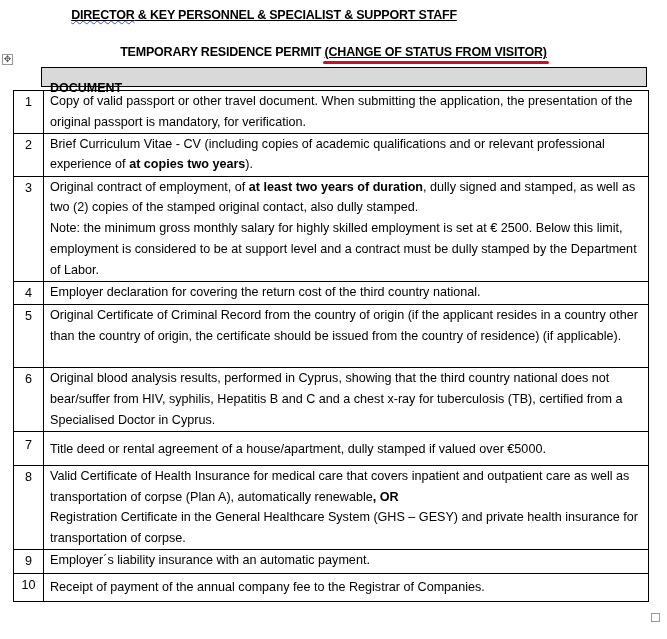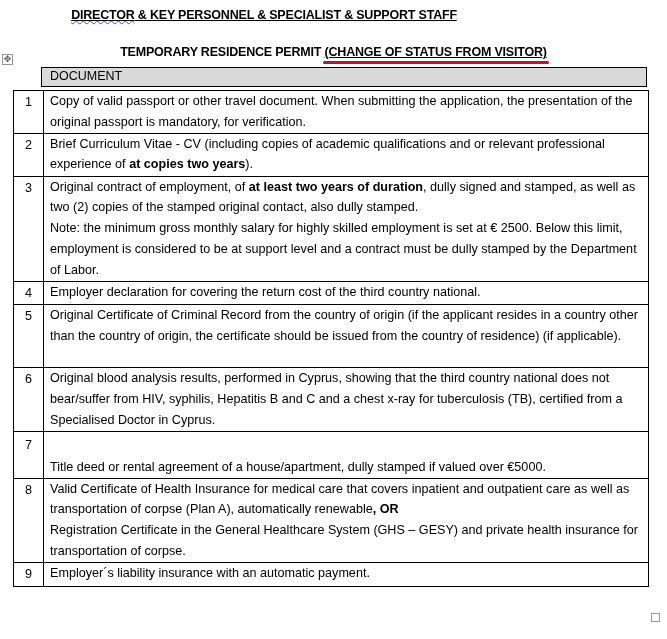--- a/index.html
+++ b/index.html
@@ -11,21 +11,21 @@
   .title1 .sq { text-decoration:underline wavy #3355cc; text-decoration-thickness:1px; }
   .title2 { position:absolute; top:45px; left:0; width:667px; text-align:center;
             font-size:12.5px; font-weight:bold; letter-spacing:-0.2px; }
   .title2 .hl { text-decoration:underline; position:relative; }
   .title2 .red { position:absolute; left:-2px; right:-2px; bottom:-5px; height:3px;
                  background:#c8102e; border-radius:2px; }
   .move-handle { position:absolute; left:2px; top:54px; width:9px; height:9px;
                  border:1px solid #999; font-size:9px; line-height:9px; text-align:center; color:#555; }
   .hdr { position:absolute; left:41px; top:67px; width:606px; height:20px;
          background:#d9d9d9; border:1.5px solid #000; box-sizing:border-box;
-         font-weight:normal; font-size:12.5px; padding:1px 0 0 8px; }
+         font-weight:bold; font-size:12.5px; padding:13px 0 0 8px; }
   table.docs { position:absolute; left:13px; top:90px; width:636px; border-collapse:collapse; }
   table.docs td { border:1.5px solid #000; font-size:12.6px; line-height:20.8px; vertical-align:top; }
   td.num { width:27px; text-align:center; }
   td.txt { padding:0 4px 0 6px; }
   .resize-handle { position:absolute; left:651px; top:613px; width:7px; height:7px; border:1px solid #999; }
 </style>
 </head>
 <body>
 
 <div class="title1"><span class="u"><span class="sq">DIRECTOR</span><span> &amp; KEY PERSONNEL &amp; SPECIALIST &amp; SUPPORT STAFF</span></span></div>
@@ -57,26 +57,30 @@
       <tr style="height: 63px;">
         <td class="num">5</td>
         <td class="txt"><span>Original Certificate of Criminal Record from the country of origin (if the applicant resides in a country other than the country of origin, the certificate should be issued from the country of residence) (if applicable).</span></td>
       </tr>
       <tr style="height: 63px;">
         <td class="num">6</td>
         <td class="txt"><span>Original blood analysis results, performed in Cyprus, showing that the third country national does not bear/suffer from HIV, syphilis, Hepatitis B and C and a chest x-ray for tuberculosis (TB), certified from a Specialised Doctor in Cyprus.</span></td>
       </tr>
       <tr style="height: 34px;">
         <td class="num" style="padding-top: 3px;">7</td>
-        <td class="txt" style="padding-top: 25px;"><span>Title deed or rental agreement of a house/apartment, dully stamped if valued over €5000.</span></td>
+        <td class="txt" style="padding-top: 7px;"><span>Title deed or rental agreement of a house/apartment, dully stamped if valued over €5000.</span></td>
       </tr>
       <tr style="height: 81px;">
         <td class="num">8</td>
         <td class="txt"><span>Valid Certificate of Health Insurance for medical care that covers inpatient and outpatient care as well as transportation of corpse (Plan A), automatically renewable</span><b>, OR</b><br><span>Registration Certificate in the General Healthcare System (GHS – GESY) and private health insurance for transportation of corpse.</span></td>
       </tr>
       <tr style="height: 23px;">
         <td class="num">9</td>
         <td class="txt"><span>Employer´s liability insurance with an automatic payment.</span></td>
       </tr>
+      <tr style="height: 28px;">
+        <td class="num">10</td>
+        <td class="txt" style="padding-top: 3px;"><span>Receipt of payment of the annual company fee to the Registrar of Companies.</span></td>
+      </tr>
     </tbody>
 </table>
 
 <div class="resize-handle"></div>
 
 </body></html>

